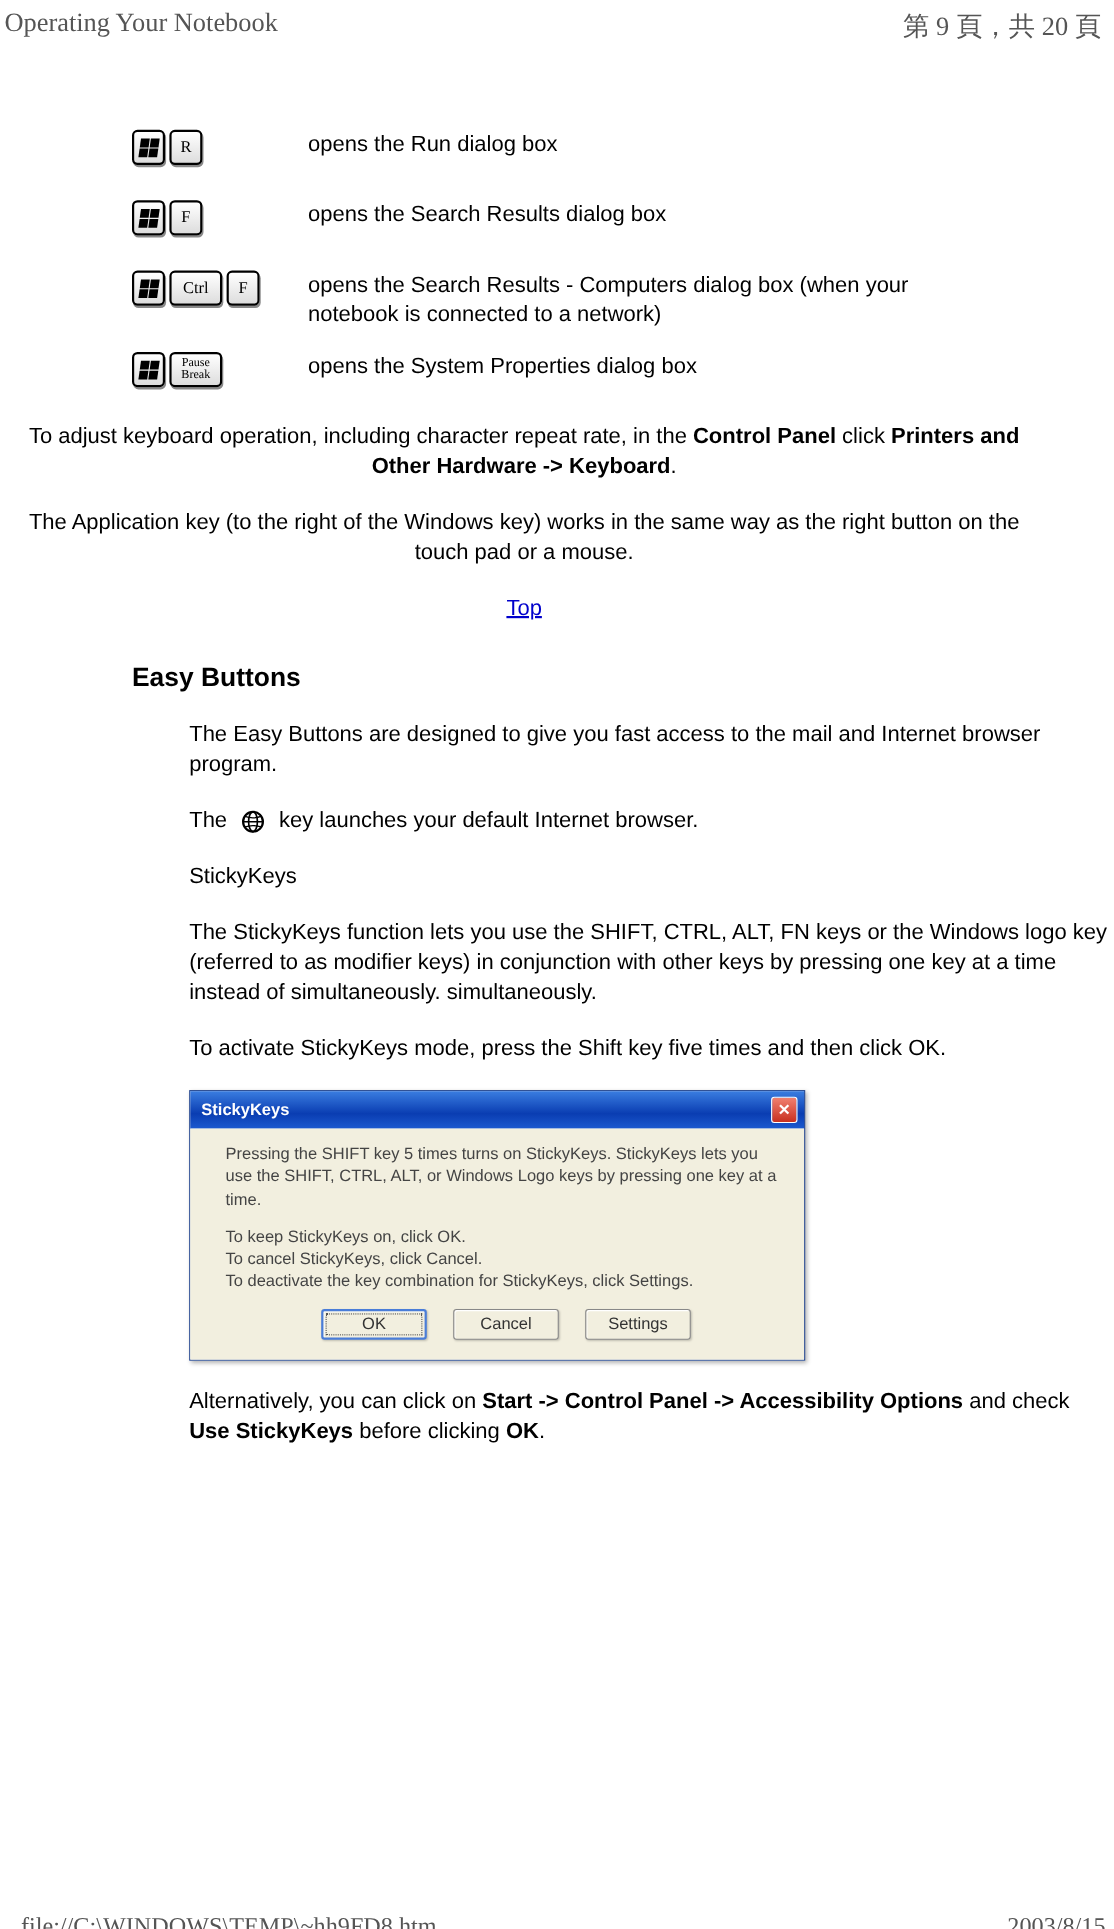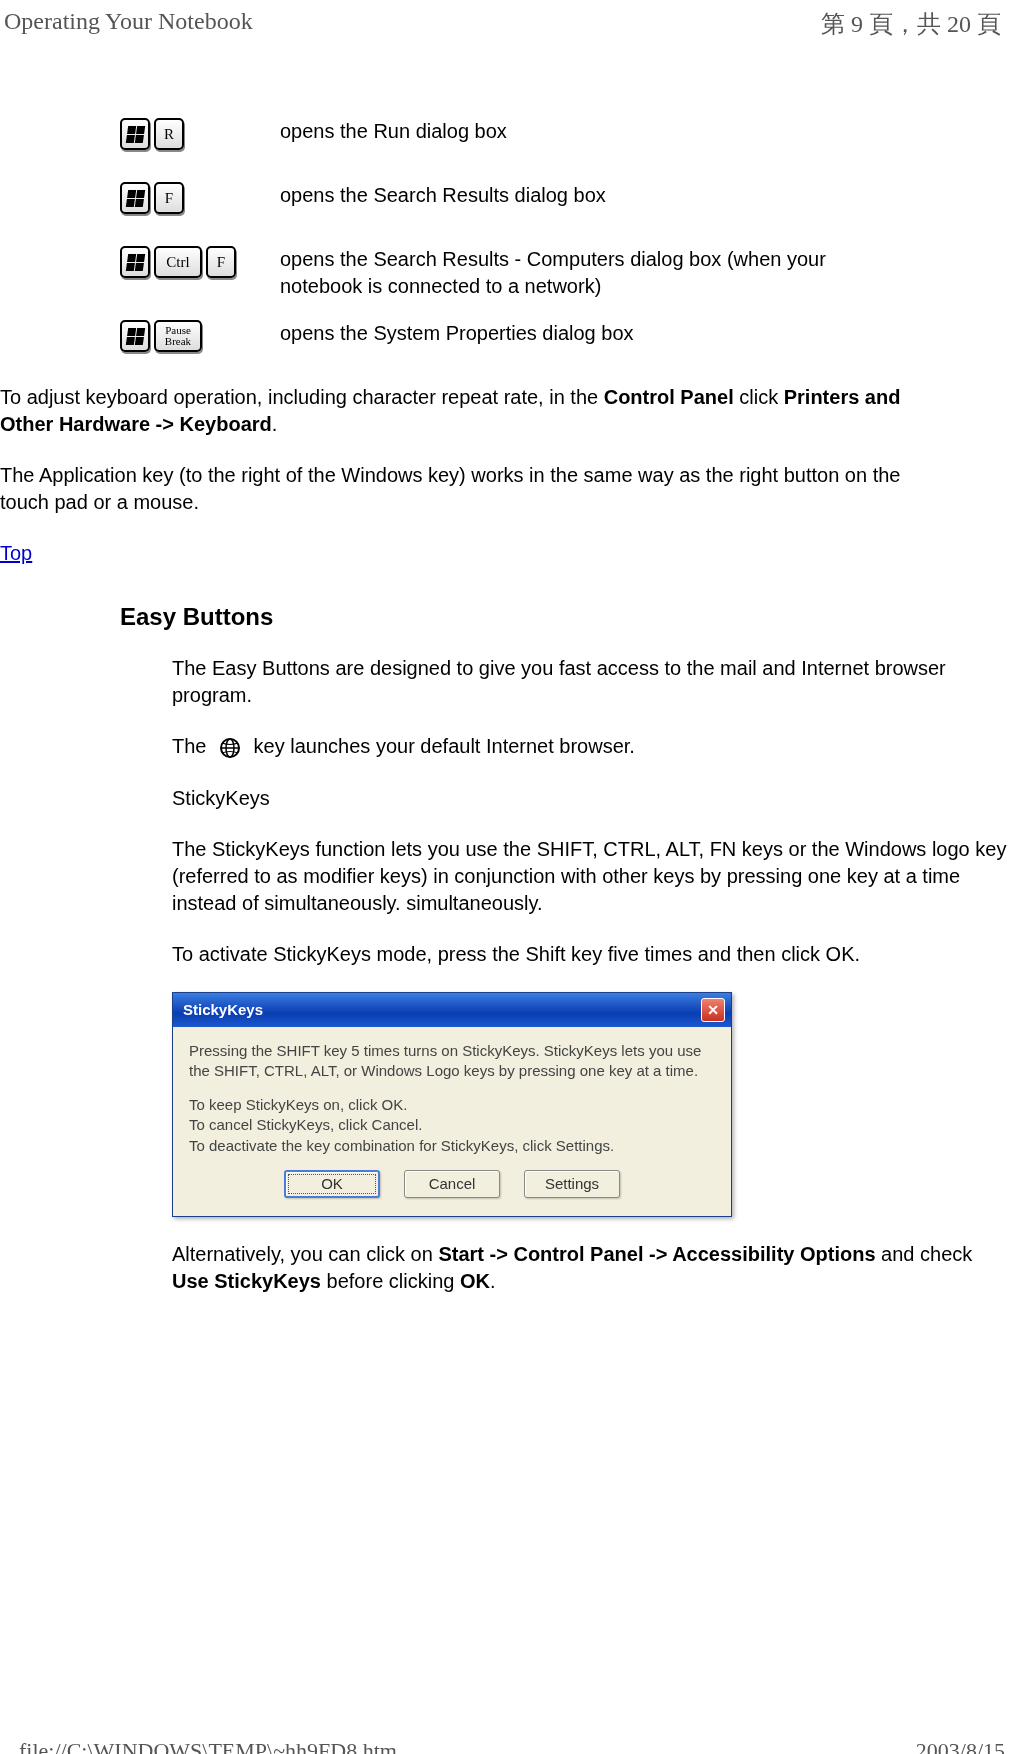--- a/index.html
+++ b/index.html
@@ -65,20 +65,21 @@
     display: grid;
     grid-template-columns: 8px 8px;
     grid-template-rows: 8px 8px;
     gap: 1px;
     transform: skewX(-8deg);
   }
   .win-glyph i { background:#000; display:block; }
   .indent-block {
     padding-right: 60px;
     line-height: 1.35;
+    text-align: center;
   }
   .indent-block p { margin: 0 0 24px 0; }
   a.toplink { color: #0000cc; text-decoration: underline; }
   h3.section {
     font-size: 24px;
     font-weight: bold;
     margin: 36px 0 24px 120px;
   }
   .body-block {
     margin-left: 172px;
@@ -125,21 +126,21 @@
     width: 24px;
     height: 24px;
     background: linear-gradient(#f08070, #c83020);
     border: 1px solid #fff;
     border-radius: 3px;
     display:flex; align-items:center; justify-content:center;
     color:#fff; font-weight:bold; font-size:14px;
   }
   .dlgbody {
     background: #f2efdf;
-    padding: 14px 16px 18px 16px;
+    padding: 14px 16px 18px 32px;
     color: #444;
   }
   .dlgbody p { margin: 0 0 14px 0; line-height: 1.35; }
   .btnrow {
     display: flex;
     justify-content: center;
     gap: 24px;
     margin-top: 10px;
   }
   .winbtn {

